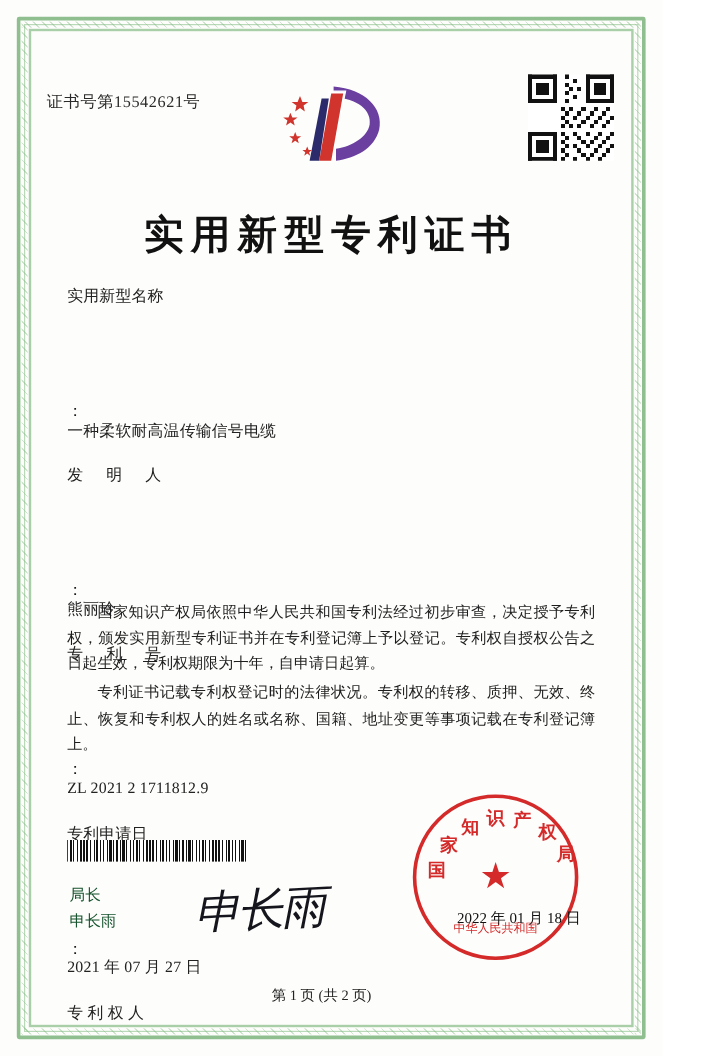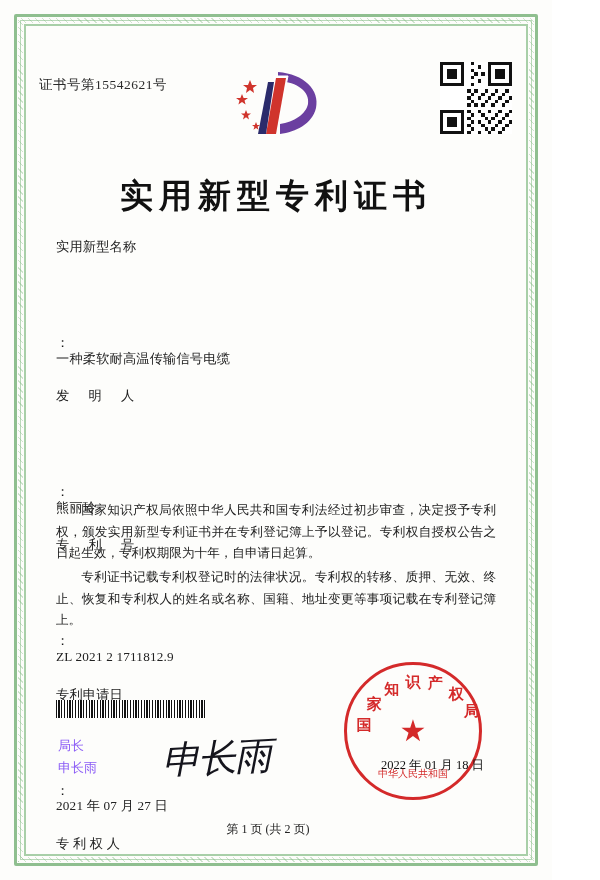--- a/index.html
+++ b/index.html
@@ -162,21 +162,21 @@
         #111 0 1px, #fff 1px 2px, #111 2px 4px, #fff 4px 5px,
         #111 5px 6px, #fff 6px 8px, #111 8px 9px, #fff 9px 11px);
   }
 
   .signer {
     position: absolute;
     left: 24px;
     bottom: 66px;
     font-size: 13px;
     line-height: 1.75;
-    color: #8b5cf6;
+    color: #14532d;
   }
   .handwriting {
     position: absolute;
     left: 128px;
     bottom: 62px;
     font-size: 38px;
     font-family: "DejaVu Serif", serif;
     font-style: italic;
     color: #15151d;
     letter-spacing: -2px;

